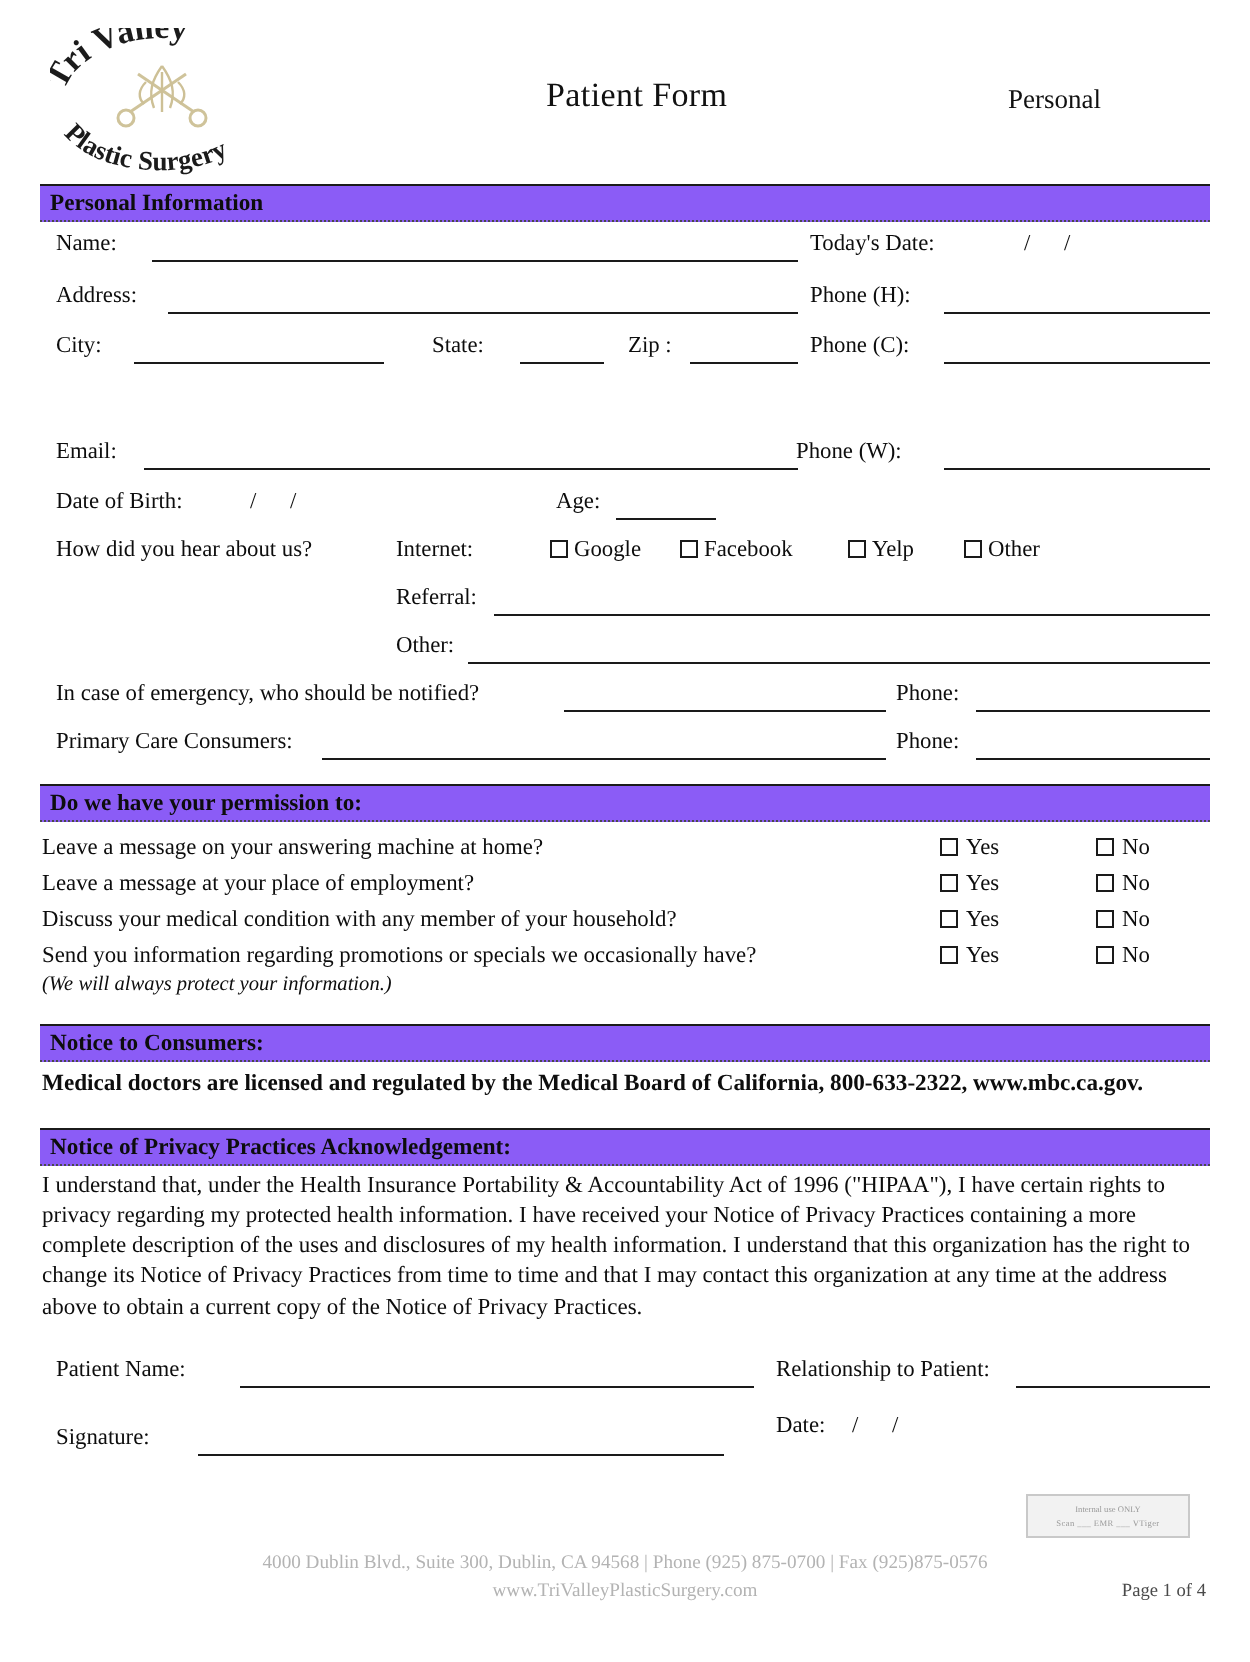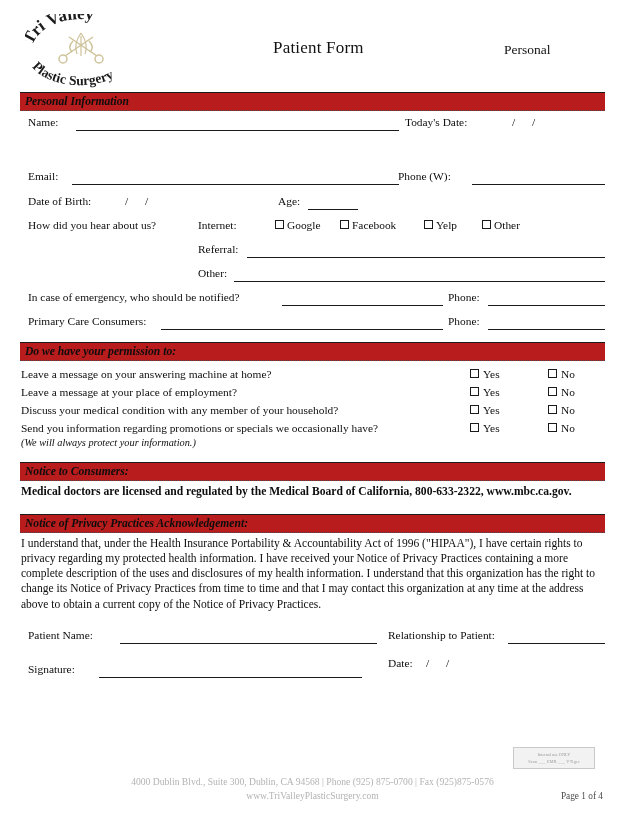--- a/index.html
+++ b/index.html
@@ -49,31 +49,30 @@
   .doc-kind {
     position: absolute;
     left: 484px;
     top: 42px;
     font-size: 13.5px;
     color: #111;
   }
 
   
   .sec-head {
-    background: #b91c1c;
+    background: #8b5cf6;
     border-top: 1.6px solid #1b1b1b;
     border-bottom: 1px dotted #4a4a4a;
     font-weight: bold;
     font-size: 11.6px;
     padding: 2px 4px 2px 5px;
     margin: 0;
     line-height: 13px;
     width: 585px;
     box-sizing: border-box;
-    font-style: italic;
   }
 
   
   .body-area { font-size: 11.4px; }
 
   .row {
     position: relative;
     height: 22px;
   }
   .lbl {
@@ -246,21 +245,37 @@
 
   <div class="body-area">
 
     <div class="row" style="height:26px;">
       <span class="lbl" style="left:8px;top:0;">Name:</span>
       <span class="line" style="left:56px;top:19px;width:323px;"></span>
       <span class="lbl" style="left:385px;top:0;">Today's Date:</span>
       <span class="slashes" style="left:492px;top:0;">/  /</span>
     </div>
 
-
+    <div class="row" style="height:25px;">
+      <span class="lbl" style="left:8px;top:0;">Address:</span>
+      <span class="line" style="left:64px;top:19px;width:315px;"></span>
+      <span class="lbl" style="left:385px;top:0;">Phone (H):</span>
+      <span class="line" style="left:452px;top:19px;width:133px;"></span>
+    </div>
+
+    <div class="row" style="height:25px;">
+      <span class="lbl" style="left:8px;top:0;">City:</span>
+      <span class="line" style="left:47px;top:19px;width:125px;"></span>
+      <span class="lbl" style="left:196px;top:0;">State:</span>
+      <span class="line" style="left:240px;top:19px;width:42px;"></span>
+      <span class="lbl" style="left:294px;top:0;">Zip :</span>
+      <span class="line" style="left:325px;top:19px;width:54px;"></span>
+      <span class="lbl" style="left:385px;top:0;">Phone (C):</span>
+      <span class="line" style="left:452px;top:19px;width:133px;"></span>
+    </div>
 
     <div class="row" style="height:25px;margin-top:28px;">
       <span class="lbl" style="left:8px;top:0;">Email:</span>
       <span class="line" style="left:52px;top:19px;width:327px;"></span>
       <span class="lbl" style="left:378px;top:0;">Phone (W):</span>
       <span class="line" style="left:452px;top:19px;width:133px;"></span>
     </div>
 
     <div class="row" style="height:24px;">
       <span class="lbl" style="left:8px;top:0;">Date of Birth:</span>

